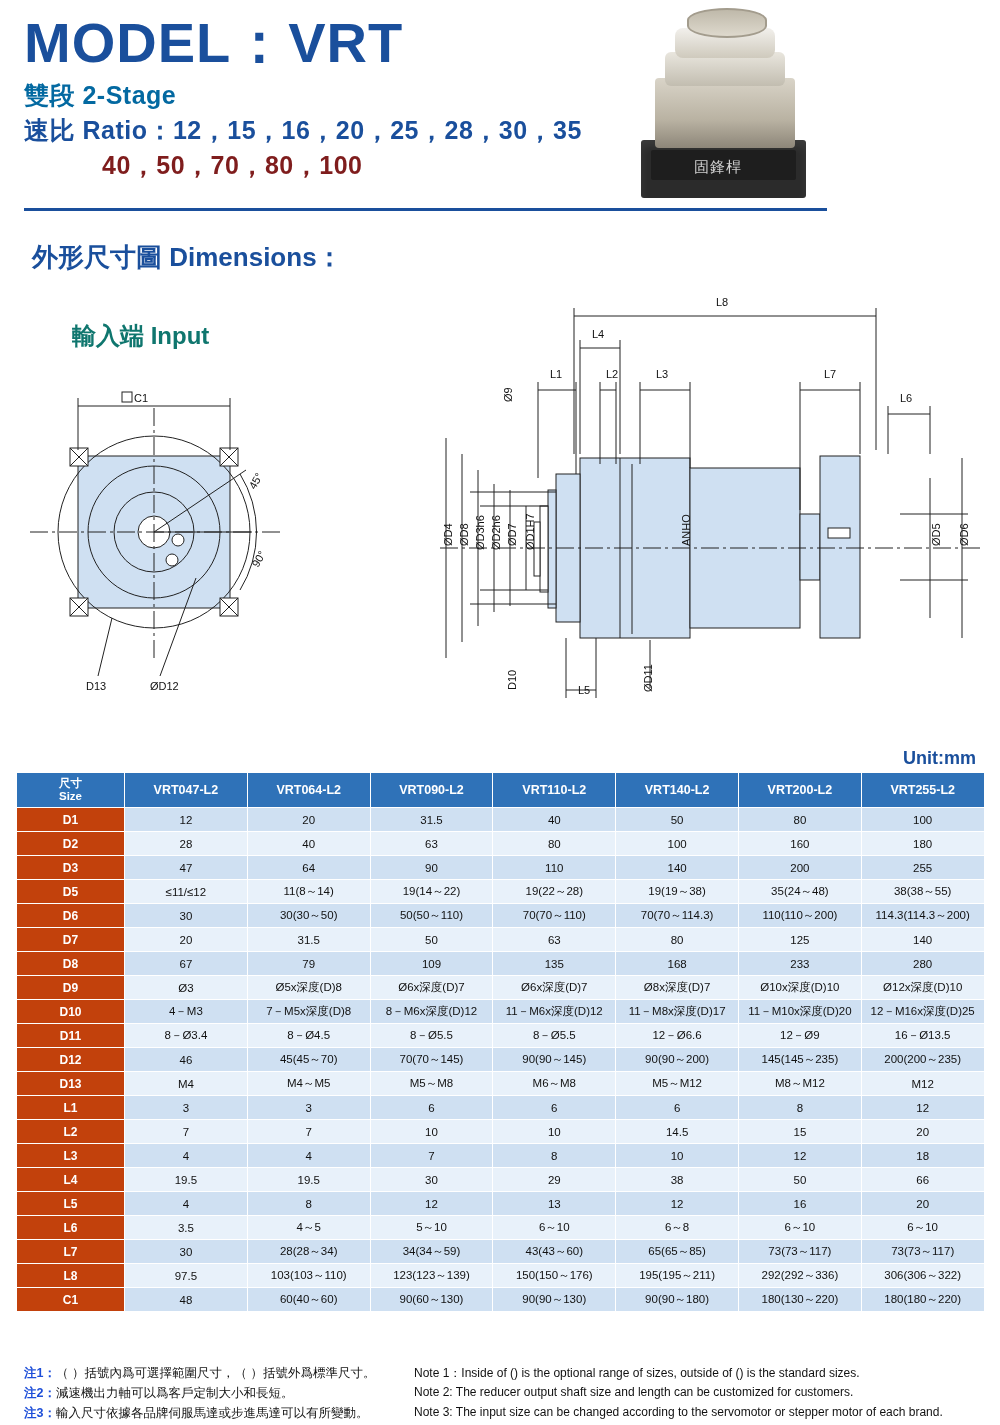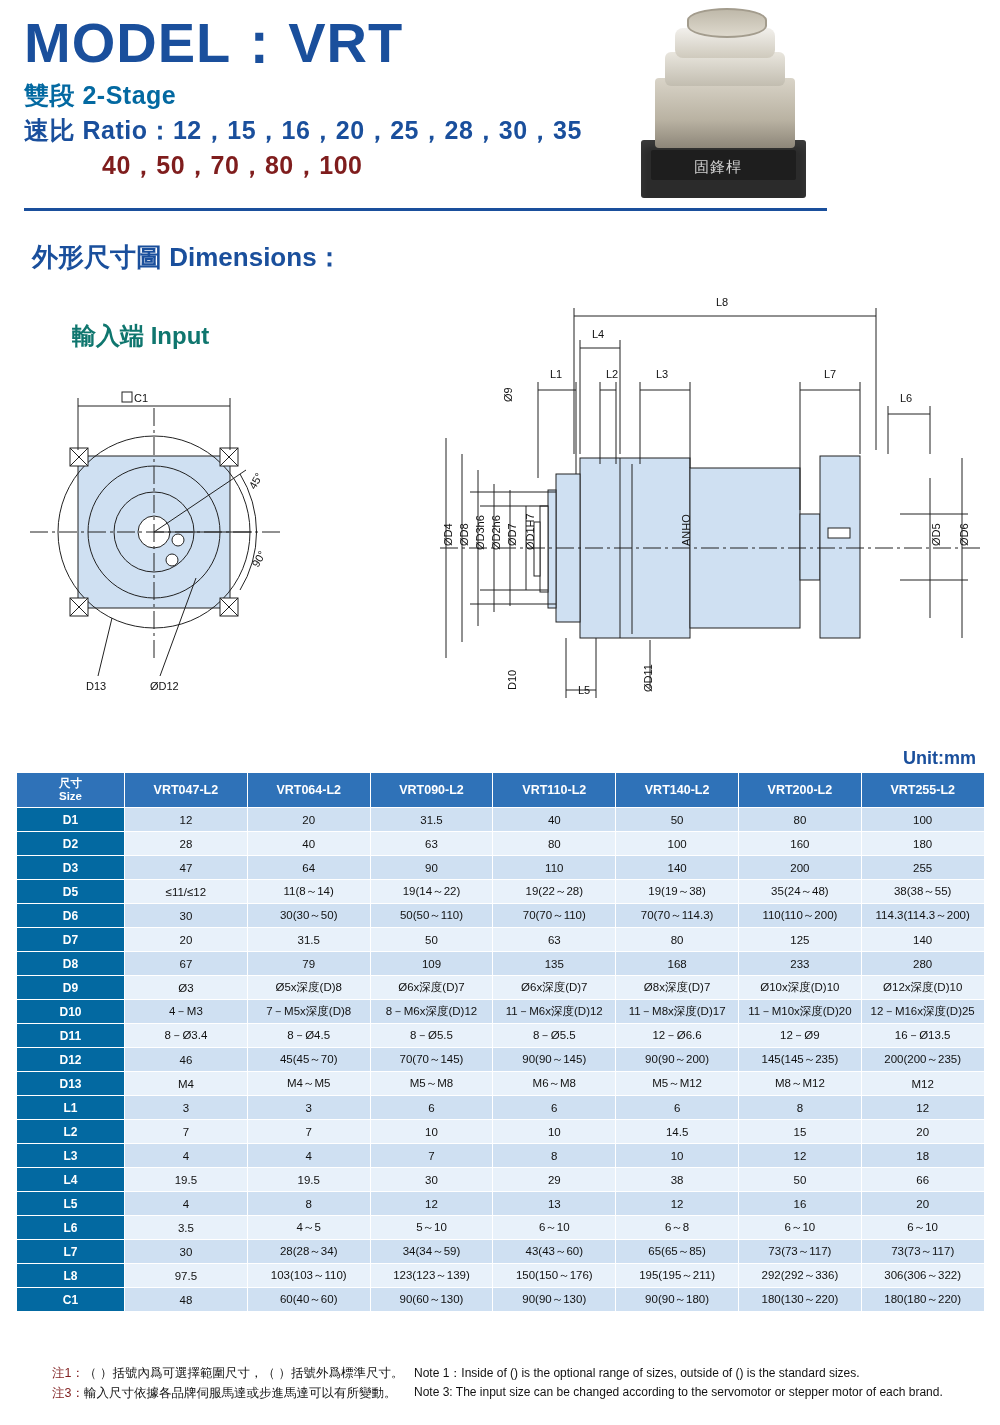--- a/index.html
+++ b/index.html
@@ -127,29 +127,29 @@
   thead th{
     background:#2f72b8;color:#ffffff;font-size:12.5px;font-weight:bold;
     height:34px;
   }
   thead th.sz{font-size:11.5px;line-height:1.15;}
   tbody td.rowhdr{
     background:#2f72b8;color:#fff;font-weight:bold;font-size:12px;width:108px;
   }
   tbody tr:nth-child(odd) td{background:#cfe0f2;}
   tbody tr:nth-child(even) td{background:#e8f1fa;}
-  tbody tr td.rowhdr{background:#0369a1;}
+  tbody tr td.rowhdr{background:#c2410c;}
   col.c0{width:108px;}
   col.cx{width:122.8px;}
 
   
   .notes{position:absolute;left:24px;top:1365px;width:955px;}
   .note-row{display:flex;align-items:flex-start;margin-bottom:3px;}
   .note-cn{width:390px;font-size:12.5px;color:#111;}
-  .note-cn b{color:#7f1d1d;font-weight:normal;margin-left:28px;}
+  .note-cn b{color:#1d4ed8;font-weight:bold;}
   .note-en{flex:1;font-size:12px;color:#111;}
 
   
   .lbl{font-family:"Liberation Sans", sans-serif;font-size:11px;fill:#111;}
 </style>
 </head>
 <body>
 
 <div class="page">
 
@@ -560,18 +560,22 @@
       </tbody>
     </table>
   </div>
 
   <div class="notes">
     <div class="note-row">
       <div class="note-cn"><b>注1：</b><span>（ ）括號內爲可選擇範圍尺寸，（ ）括號外爲標準尺寸。</span></div>
       <div class="note-en">Note 1：Inside of () is the optional range of sizes, outside of () is the standard sizes.</div>
     </div>
     <div class="note-row">
+      <div class="note-cn"><b>注2：</b><span>減速機出力軸可以爲客戶定制大小和長短。</span></div>
+      <div class="note-en">Note 2: The reducer output shaft size and length can be customized for customers.</div>
+    </div>
+    <div class="note-row">
       <div class="note-cn"><b>注3：</b><span>輸入尺寸依據各品牌伺服馬達或步進馬達可以有所變動。</span></div>
       <div class="note-en">Note 3: The input size can be changed according to the servomotor or stepper motor of each brand.</div>
     </div>
   </div>
 
 </div>
 
 </body></html>

